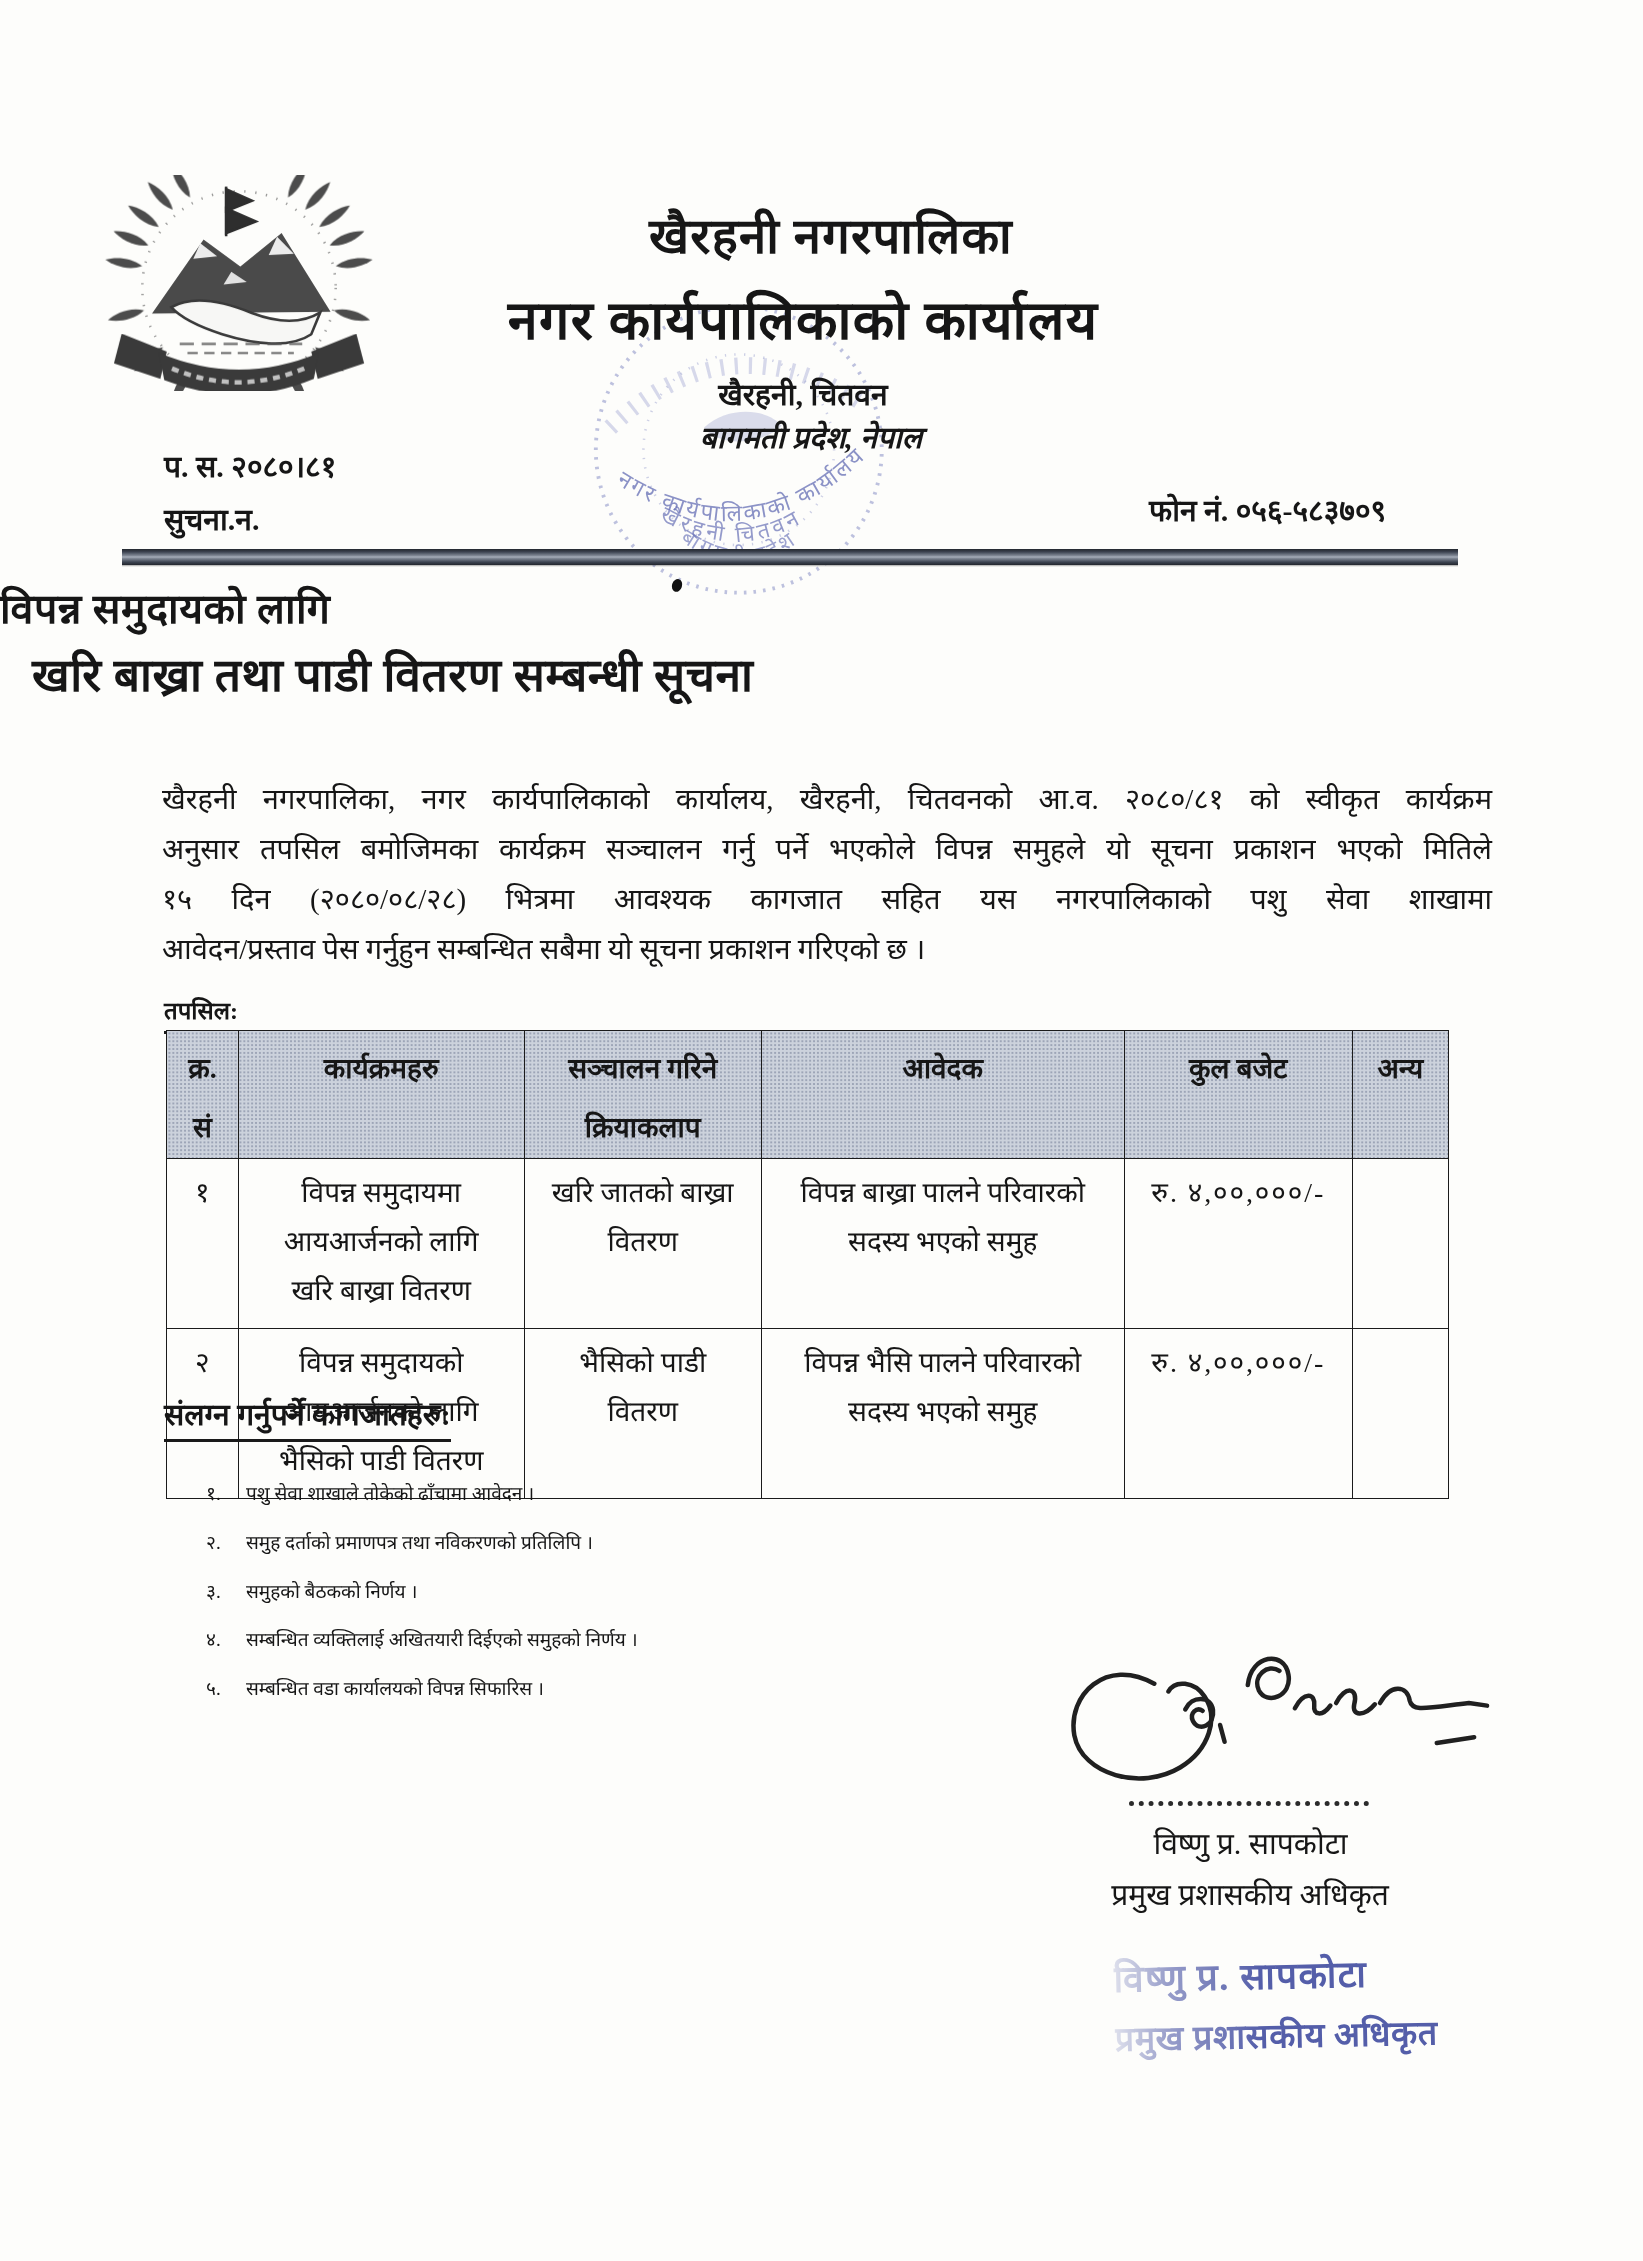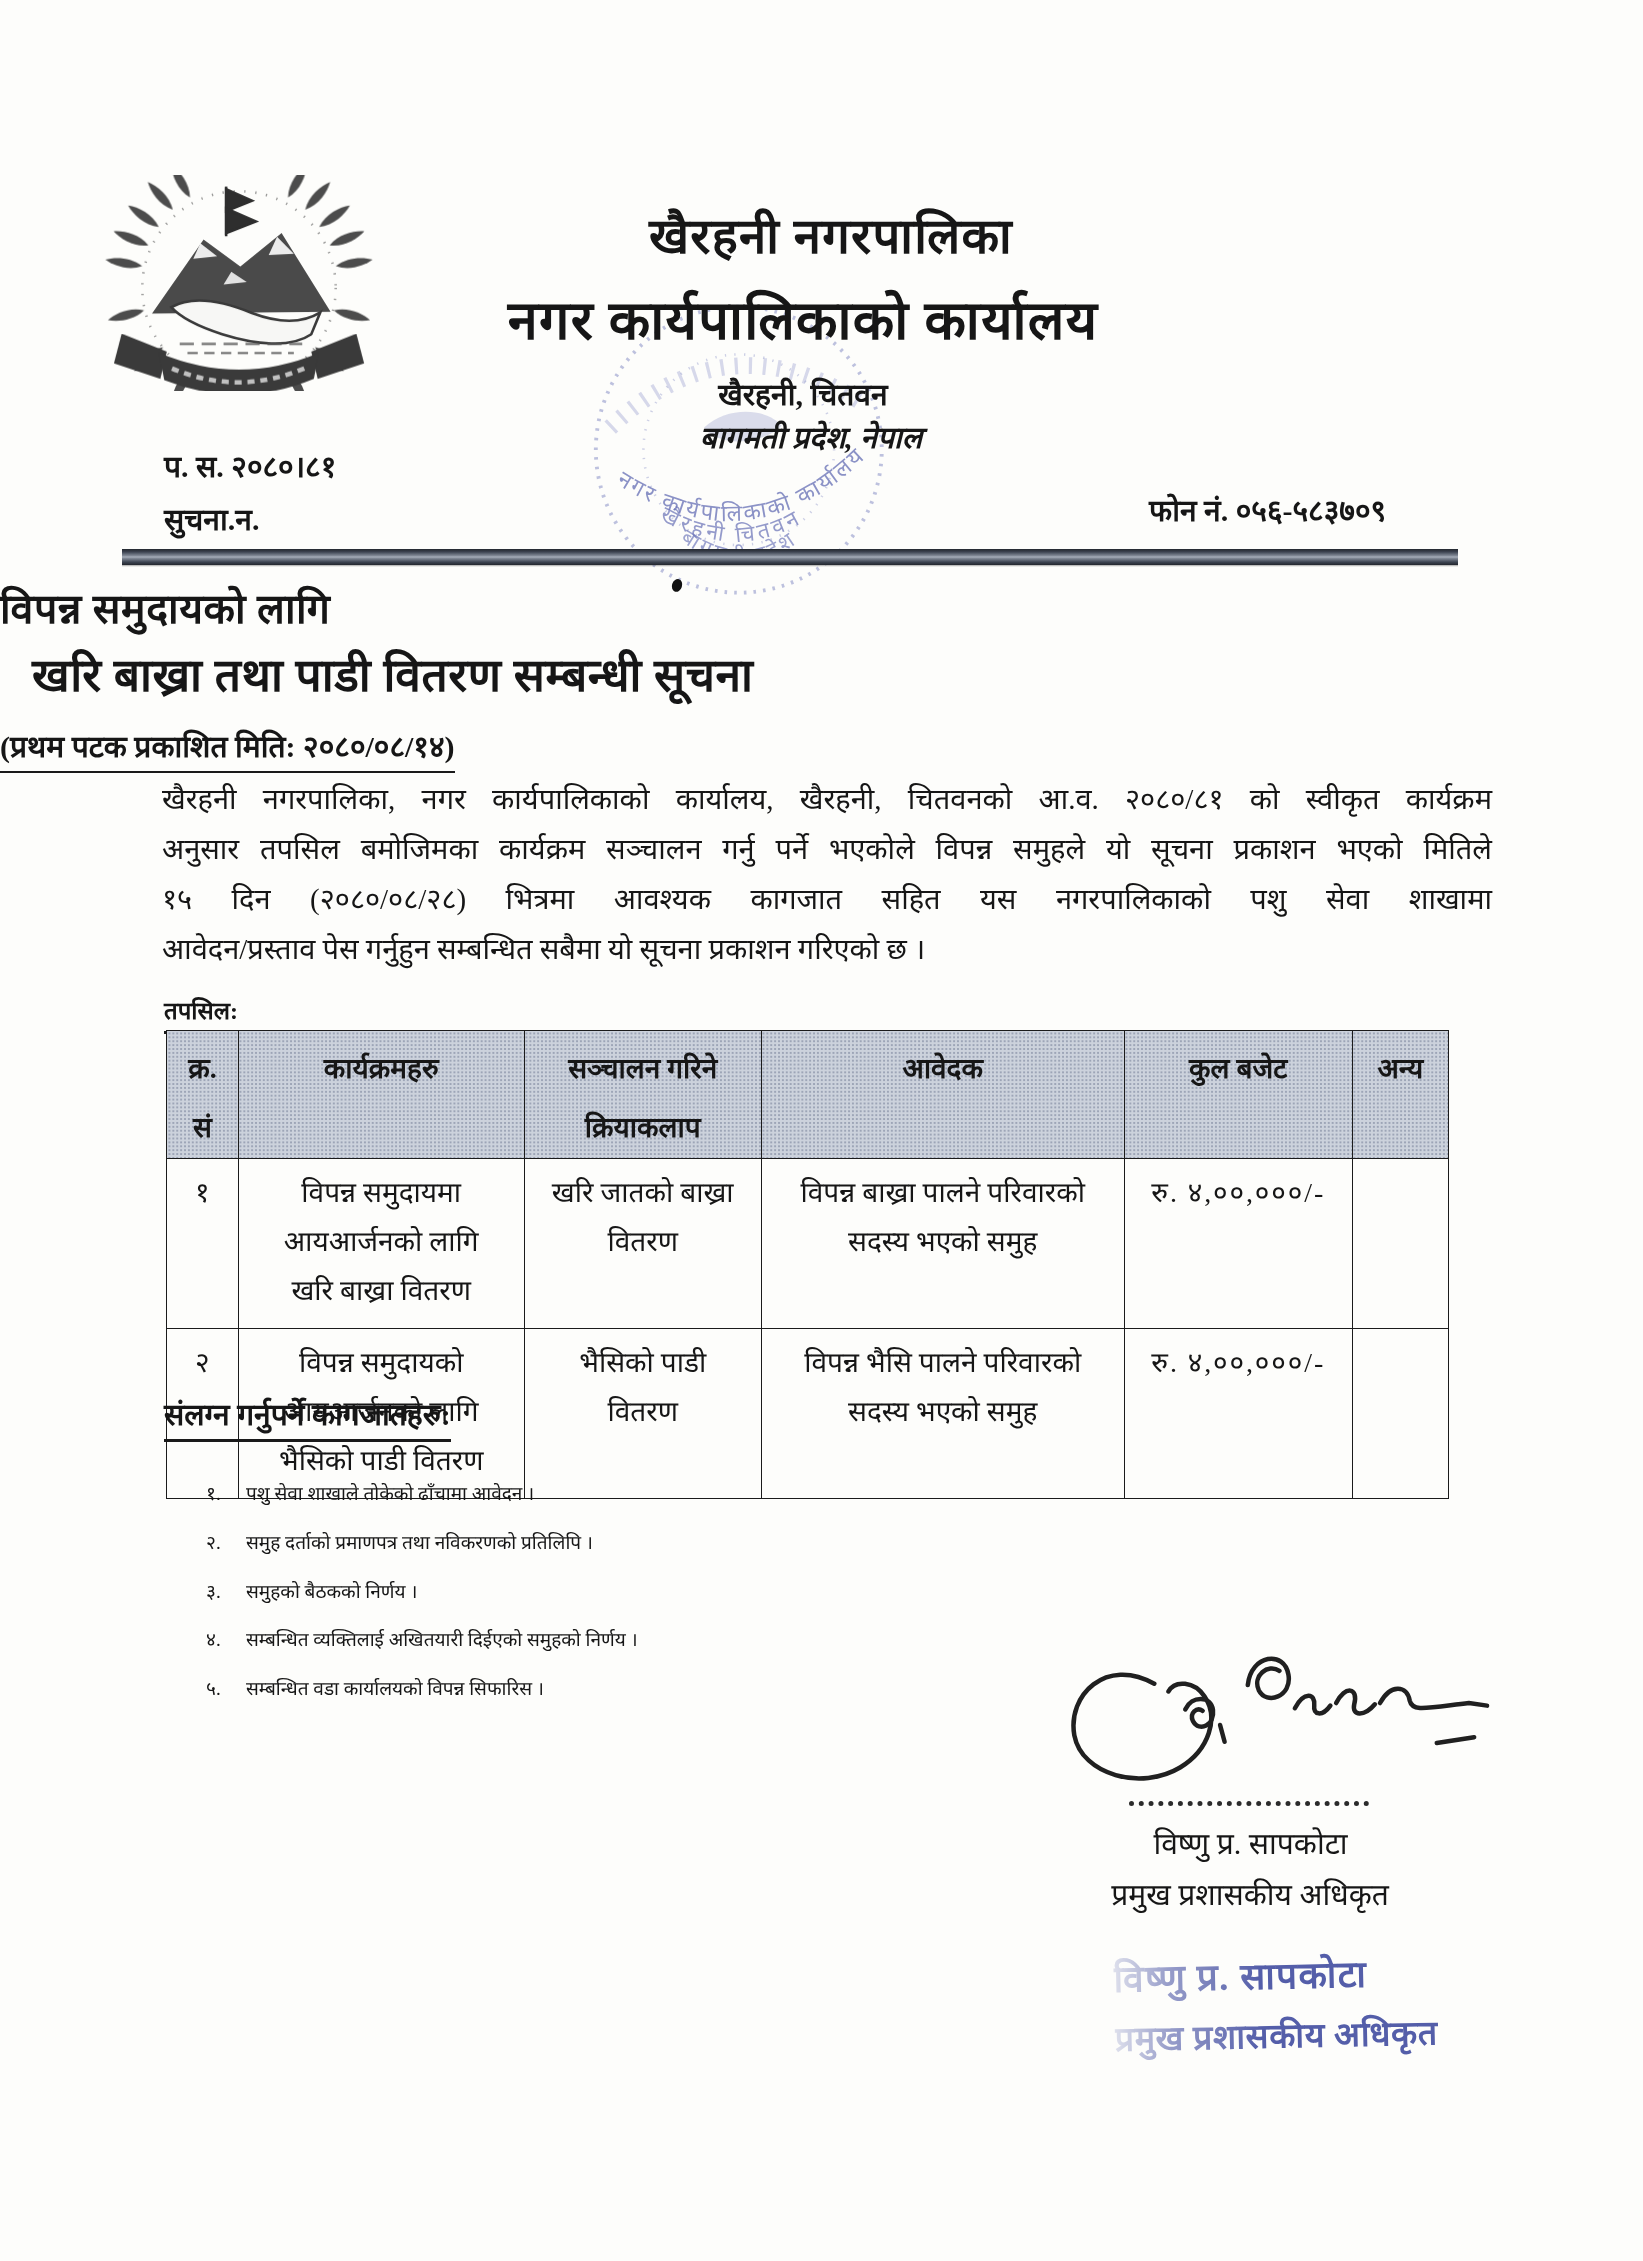--- a/index.html
+++ b/index.html
@@ -154,23 +154,20 @@
 
   <div class="abs ref-no b">प. स. २०८०।८१</div>
   <div class="abs notice-no b">सुचना.न.</div>
   <div class="abs phone b">फोन नं. ०५६-५८३७०९</div>
 
   <div class="abs rule"></div>
   <div class="abs dot-art"></div>
 
   <div class="abs t1 b ctr" style="left:0;width:1606px;">विपन्न समुदायको लागि</div>
   <div class="abs t2 b ctr" style="left:0;width:1606px;">खरि बाख्रा तथा पाडी वितरण सम्बन्धी सूचना</div>
-  <div class="abs pub b ctr" style="left:0;width:1606px;">
-    <span class="ul">(प्रथम पटक प्रकाशित मिति: २०८०/०८/१४)</span>
-  </div>
 
   <div class="abs para">
     <div class="jl">खैरहनी नगरपालिका, नगर कार्यपालिकाको कार्यालय, खैरहनी, चितवनको आ.व. २०८०/८१ को स्वीकृत कार्यक्रम</div>
     <div class="jl">अनुसार तपसिल बमोजिमका कार्यक्रम सञ्चालन गर्नु पर्ने भएकोले विपन्न समुहले यो सूचना प्रकाशन भएको मितिले</div>
     <div class="jl">१५ दिन (२०८०/०८/२८) भित्रमा आवश्यक कागजात सहित यस नगरपालिकाको पशु सेवा शाखामा</div>
     <div>आवेदन/प्रस्ताव पेस गर्नुहुन सम्बन्धित सबैमा यो सूचना प्रकाशन गरिएको छ ।</div>
   </div>
 
   <div class="abs tapasil b">
     <span class="ul">तपसिल:</span>

